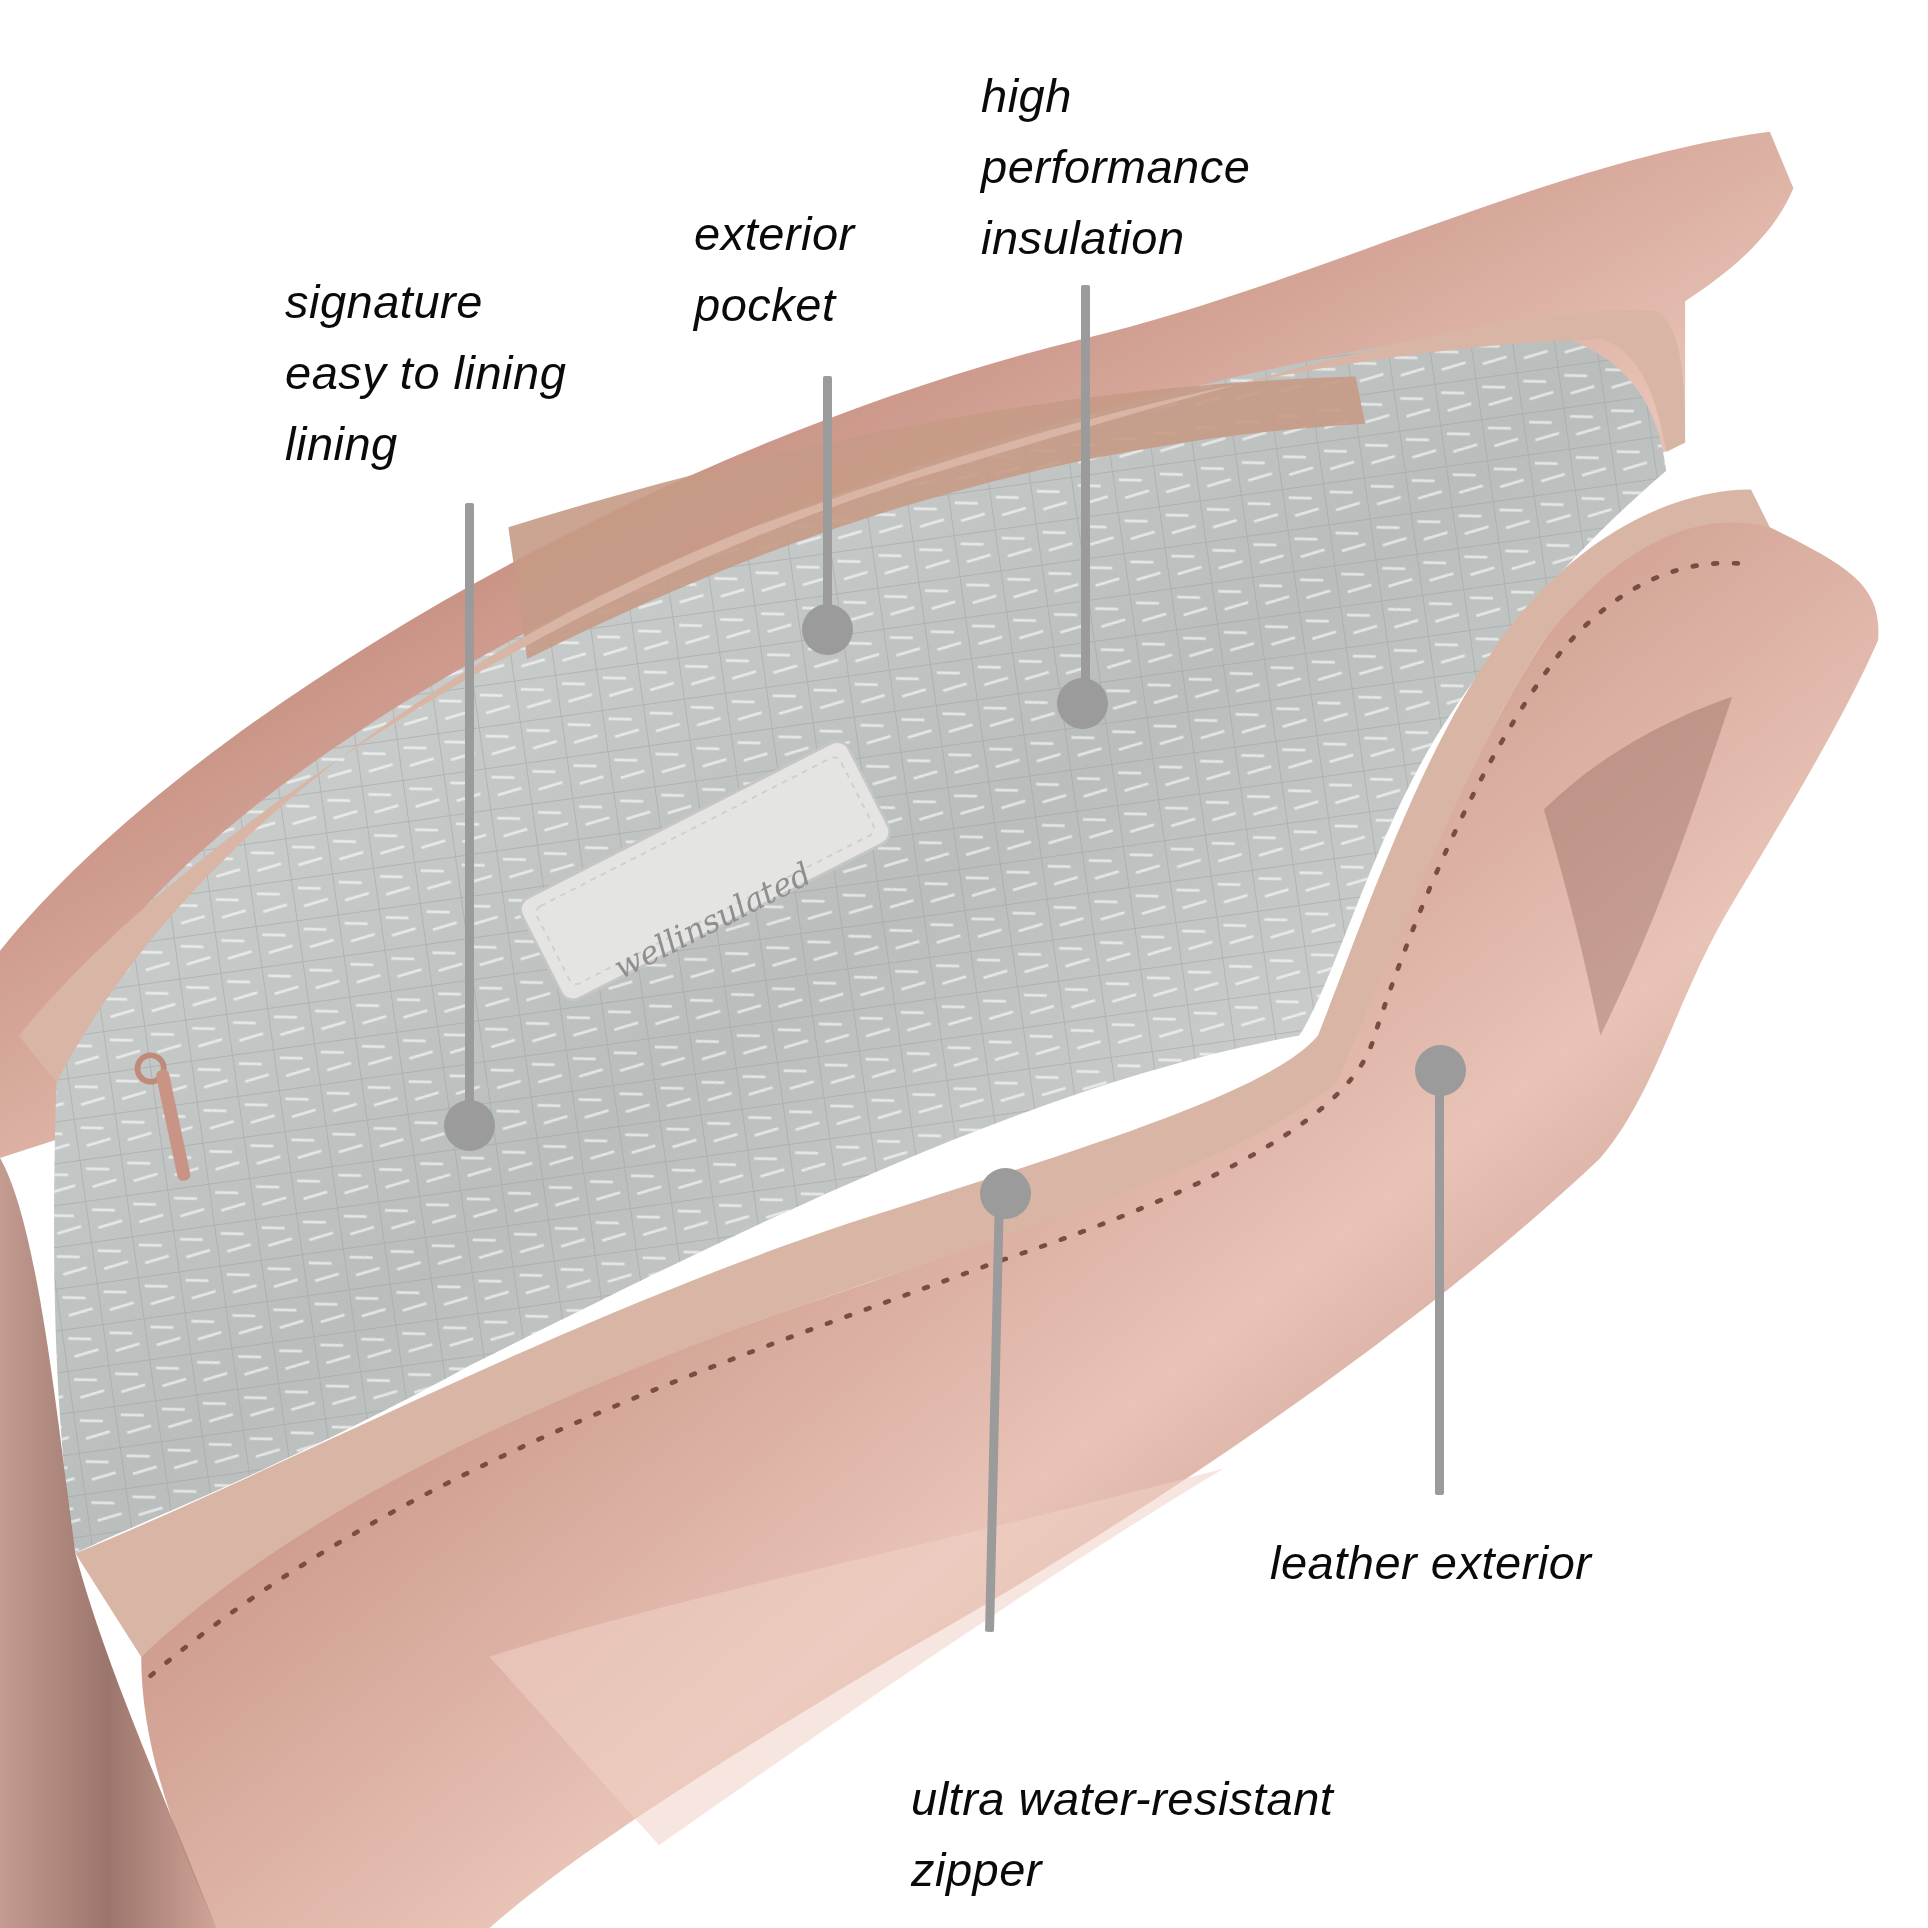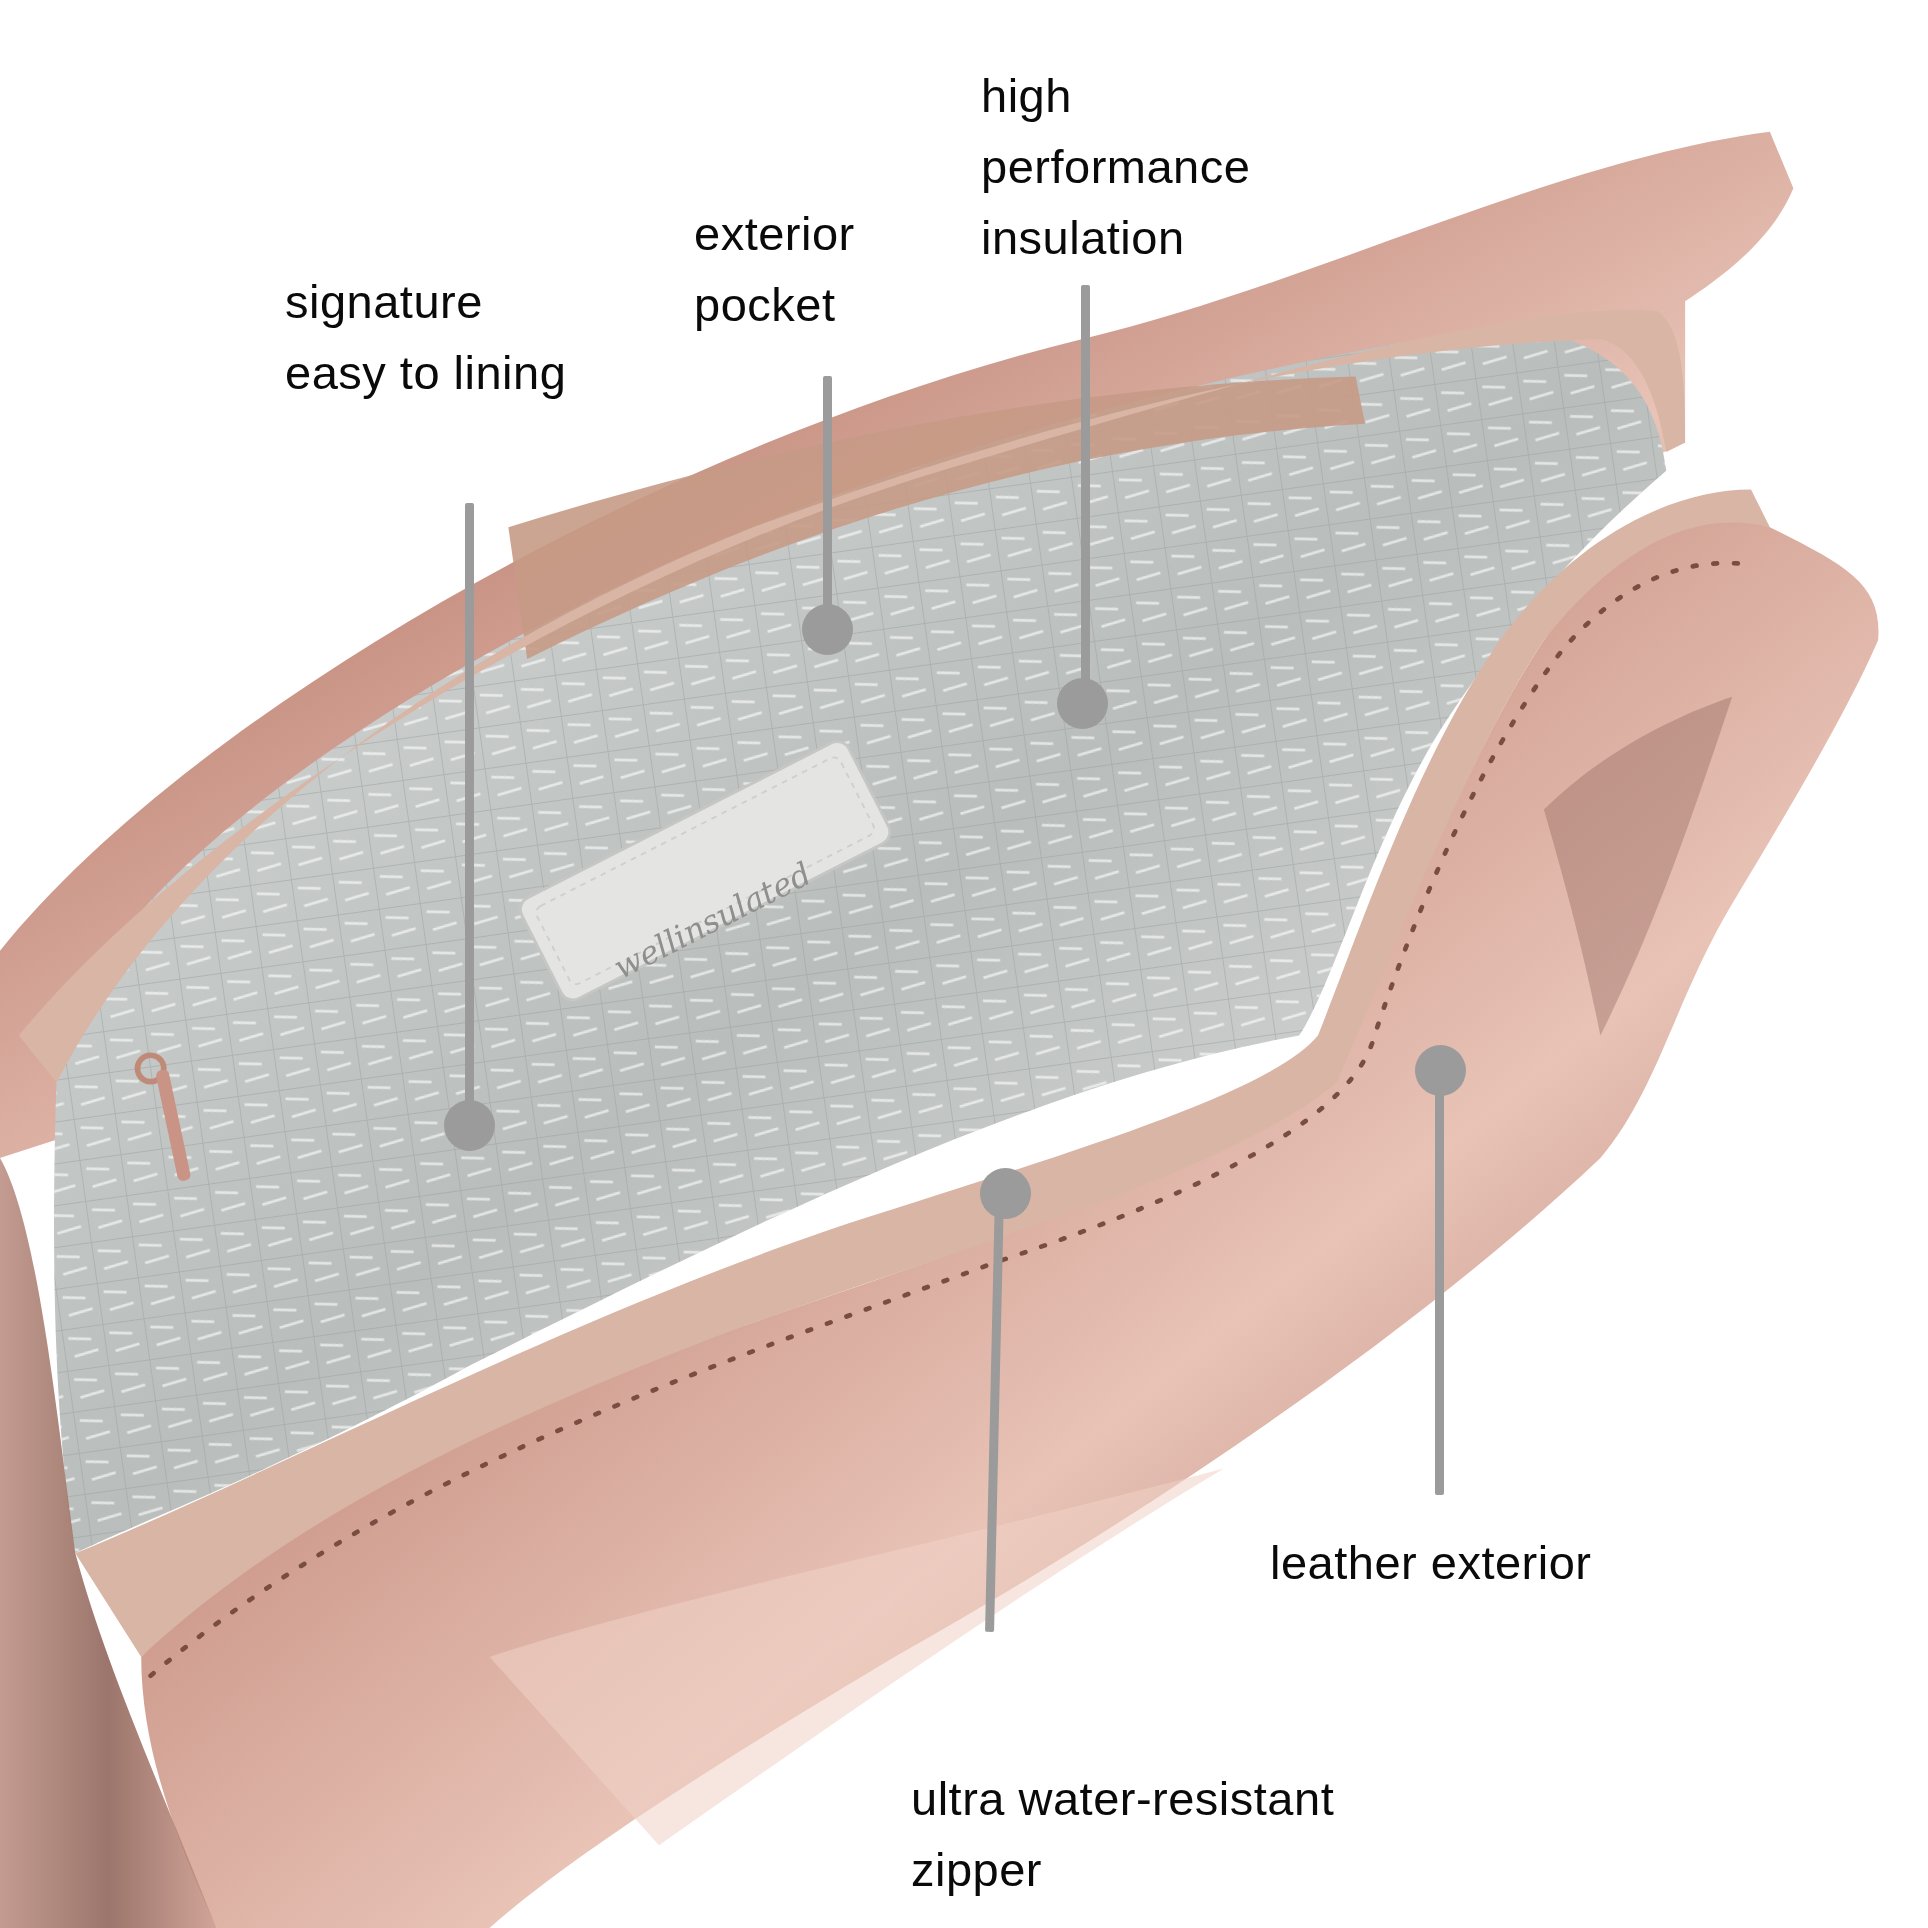--- a/index.html
+++ b/index.html
@@ -1,21 +1,21 @@
 <!DOCTYPE html>
 <html style="font-size:15px"><head>
 <meta charset="utf-8">
 <style>
   html, body { margin: 0; padding: 0; background: #ffffff; }
   body { width: 1928px; height: 1928px; position: relative; overflow: hidden;
          font-family: "Liberation Sans", "DejaVu Sans", sans-serif; }
   #stage { position: absolute; left: 0; top: 0; width: 1928px; height: 1928px; }
   #bag-art { position: absolute; left: 0; top: 0; }
   .label { position: absolute; color: #0a0a0a; font-size: 47px; line-height: 71px;
-           letter-spacing: 0.5px; white-space: nowrap; }
+           letter-spacing: 0.5px; white-space: nowrap; font-style: italic; }
   .label span { display: block; }
   .callout-line { position: absolute; background: #9a9b9a; width: 9.4px; border-radius: 1.9px; }
   .callout-dot { position: absolute; width: 51px; height: 51px; border-radius: 50%;
                  background: #9a9b9a; }
   .brand-tag { position: absolute; left: 516px; top: 829px; width: 358px; height: 113px;
                transform: rotate(-27deg); transform-origin: left top;
                font-family: "DejaVu Serif", serif; font-style: italic; color: #8f8f8f;
                font-size: 32px; display: flex; align-items: center; justify-content: center; }
 </style>
 </head>
@@ -78,20 +78,21 @@
       <rect x="0" y="0" width="390" height="120" rx="14" fill="#e4e4e2" stroke="#c6c6c4" stroke-width="3"></rect>
       <rect x="14" y="14" width="362" height="92" rx="8" fill="none" stroke="#cfcfcd" stroke-width="2" stroke-dasharray="6 6"></rect>
     </g>
   </svg>
 
   <div class="brand-tag" style="left:527px; top:951px;">wellinsulated</div>
 
   <div class="label" style="left:285px; top:266px;">
     <span>signature</span>
     <span>easy to lining</span>
+    <span>lining</span>
   </div>
   <div class="callout-line" style="left:465px; top:503px; height:612px;"></div>
   <div class="callout-dot" style="left:444px; top:1100px;"></div>
 
   <div class="label" style="left:694px; top:198px;">
     <span>exterior</span>
     <span>pocket</span>
   </div>
   <div class="callout-line" style="left:823px; top:376px; height:247px;"></div>
   <div class="callout-dot" style="left:802px; top:604px;"></div>

